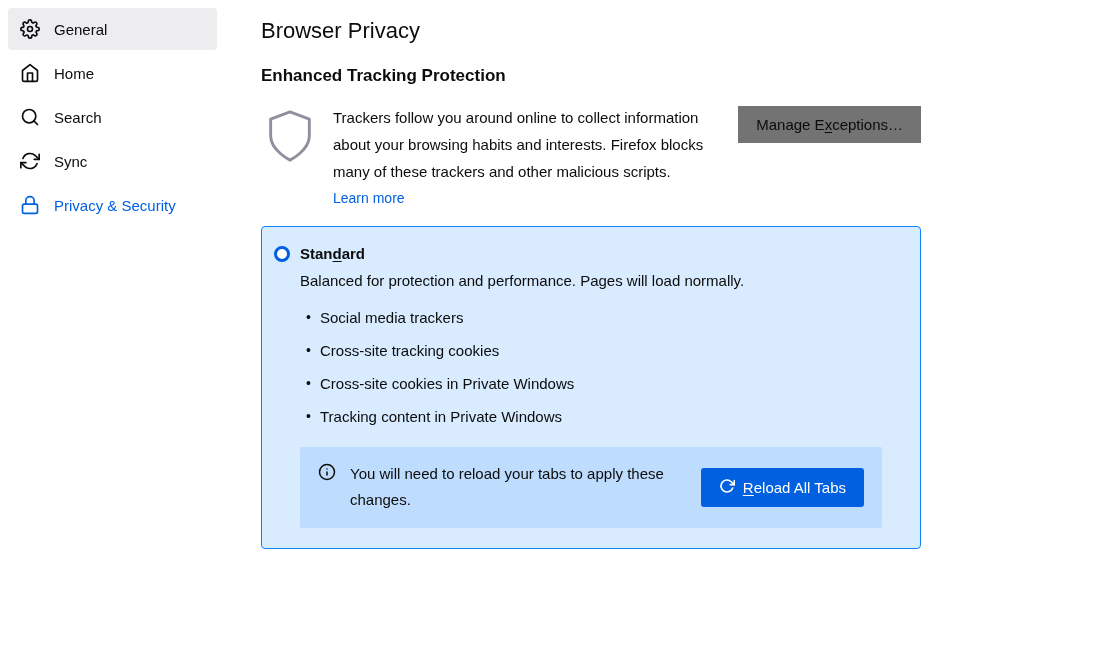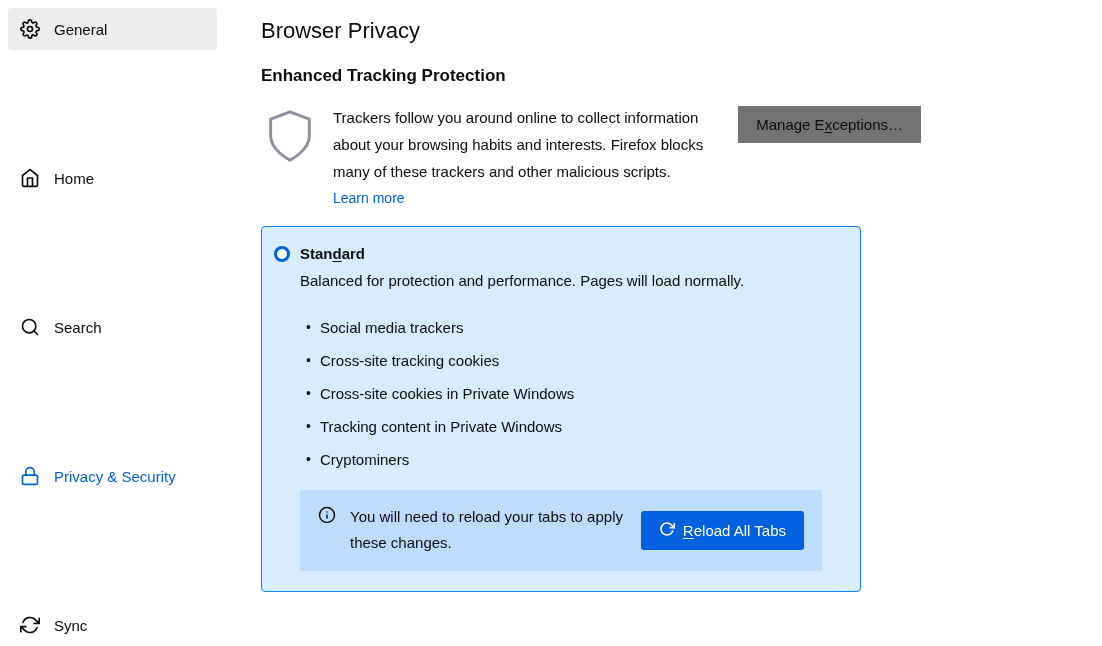--- a/index.html
+++ b/index.html
@@ -16,21 +16,20 @@
       height: 646px;
       display: flex;
       overflow: hidden;
     }
     .sidebar {
       width: 225px;
       padding: 8px 8px 0 8px;
       display: flex;
       flex-direction: column;
       gap: 2px;
-      justify-content: space-between;
     }
     .sidebar-item {
       display: flex;
       align-items: center;
       height: 42px;
       padding: 0 12px;
       border-radius: 4px;
       cursor: pointer;
       gap: 14px;
     }
@@ -103,21 +102,21 @@
       color: #0c0c0d;
       cursor: pointer;
       font-family: inherit;
       margin-top: 2px;
     }
     .access-u {
       text-decoration: underline;
       text-underline-offset: 2px;
     }
     .standard-card {
-      width: 600px;
+      width: 660px;
       border: 1px solid #0a84ff;
       border-radius: 4px;
       background: #d8ebff;
       padding: 18px 10px 20px 10px;
     }
     .radio-row {
       display: flex;
       align-items: center;
       gap: 10px;
       margin-bottom: 10px;
@@ -131,21 +130,21 @@
       background: #fff;
       cursor: pointer;
     }
     .radio-label {
       font-weight: 700;
       font-size: 15px;
     }
     .card-desc {
       font-size: 15px;
       margin-left: 28px;
-      margin-bottom: 22px;
+      margin-bottom: 12px;
     }
     .feature-list {
       list-style: none;
       margin-left: 48px;
     }
     .feature-list li {
       position: relative;
       padding: 8px 0;
       font-size: 15px;
     }
@@ -219,39 +218,39 @@
   <div class="sidebar-item">
     <span class="sidebar-icon">
       <svg width="20" height="20" viewBox="0 0 24 24" fill="none" stroke="#0c0c0d" stroke-width="2" stroke-linecap="round" stroke-linejoin="round">
           <circle cx="11" cy="11" r="8"></circle>
           <line x1="21" y1="21" x2="16.65" y2="16.65"></line>
         </svg>
     </span>
     <span class="sidebar-label">Search</span>
   </div>
 
-  <div class="sidebar-item active">
-    <span class="sidebar-icon">
-      <svg width="20" height="20" viewBox="0 0 24 24" fill="none" stroke="#0060df" stroke-width="2" stroke-linecap="round" stroke-linejoin="round">
-          <rect x="3" y="11" width="18" height="11" rx="2" ry="2"></rect>
-          <path d="M7 11V7a5 5 0 0 1 10 0v4"></path>
-        </svg>
-    </span>
-    <span class="sidebar-label">Privacy &amp; Security</span>
-  </div>
-
   <div class="sidebar-item">
     <span class="sidebar-icon">
       <svg width="20" height="20" viewBox="0 0 24 24" fill="none" stroke="#0c0c0d" stroke-width="2" stroke-linecap="round" stroke-linejoin="round">
           <polyline points="23 4 23 10 17 10"></polyline>
           <polyline points="1 20 1 14 7 14"></polyline>
           <path d="M3.51 9a9 9 0 0 1 14.85-3.36L23 10M1 14l4.64 4.36A9 9 0 0 0 20.49 15"></path>
         </svg>
     </span>
     <span class="sidebar-label">Sync</span>
+  </div>
+
+  <div class="sidebar-item active">
+    <span class="sidebar-icon">
+      <svg width="20" height="20" viewBox="0 0 24 24" fill="none" stroke="#0060df" stroke-width="2" stroke-linecap="round" stroke-linejoin="round">
+          <rect x="3" y="11" width="18" height="11" rx="2" ry="2"></rect>
+          <path d="M7 11V7a5 5 0 0 1 10 0v4"></path>
+        </svg>
+    </span>
+    <span class="sidebar-label">Privacy &amp; Security</span>
   </div>
 </nav>
 
 <main class="main">
   <h1 class="page-title">Browser Privacy</h1>
 
   <h2 class="section-title">Enhanced Tracking Protection</h2>
 
   <div class="etp-header">
     <div class="shield-icon">
@@ -270,21 +269,20 @@
     <div class="radio-row">
       <div class="radio-dot"></div>
       <span class="radio-label"><span>Stan</span><span class="access-u">d</span><span>ard</span></span>
     </div>
     <p class="card-desc">Balanced for protection and performance. Pages will load normally.</p>
     <ul class="feature-list">
       <li>Social media trackers</li>
       <li>Cross-site tracking cookies</li>
       <li>Cross-site cookies in Private Windows</li>
       <li>Tracking content in Private Windows</li>
-      <li>Cryptominers</li>
     </ul>
 
     <div class="reload-banner">
       <span class="info-icon">
         <svg width="18" height="18" viewBox="0 0 24 24" fill="none" stroke="#0c0c0d" stroke-width="2" stroke-linecap="round" stroke-linejoin="round">
             <circle cx="12" cy="12" r="10"></circle>
             <line x1="12" y1="16" x2="12" y2="12"></line>
             <line x1="12" y1="8" x2="12.01" y2="8"></line>
           </svg>
       </span>

